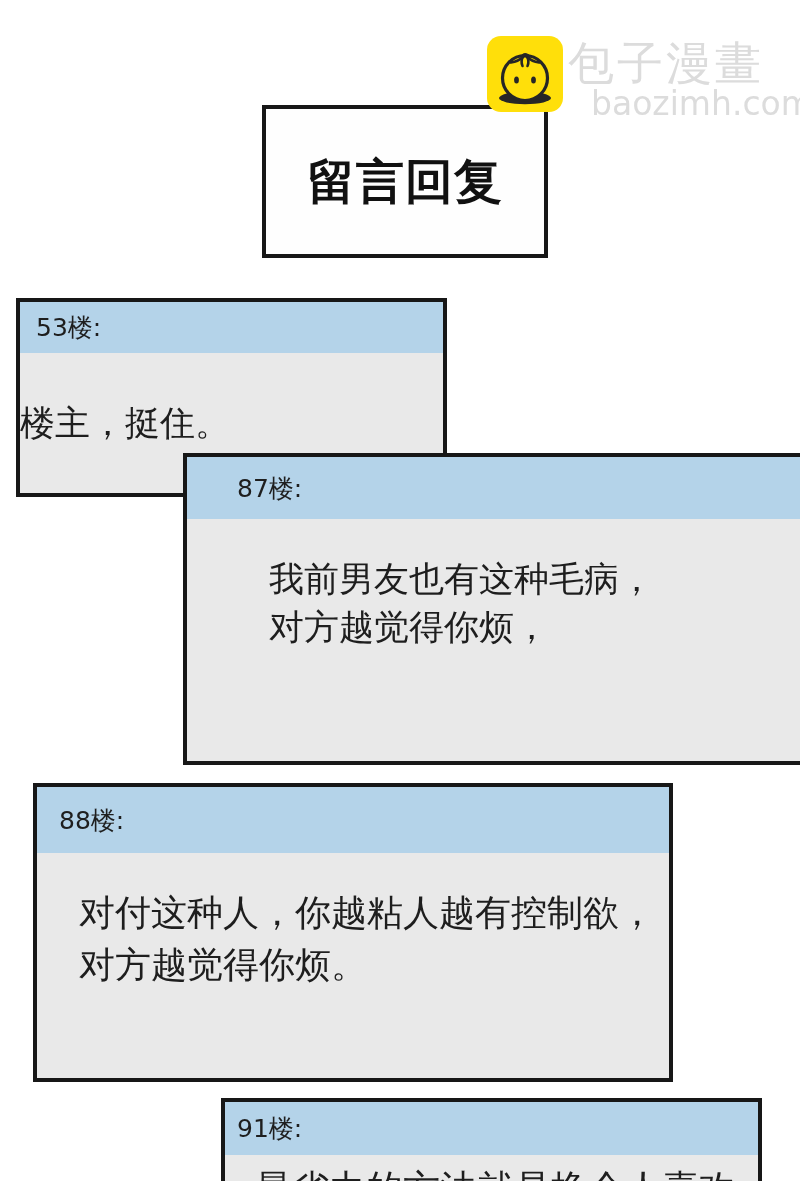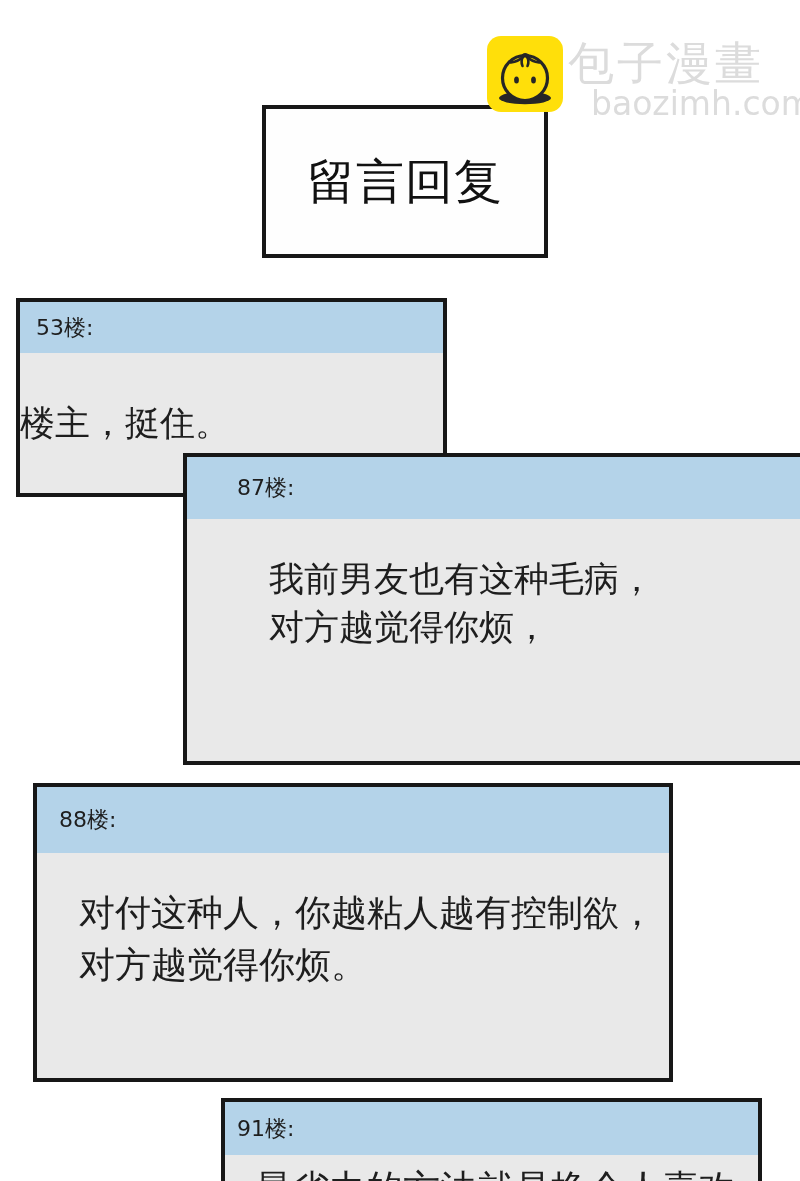--- a/index.html
+++ b/index.html
@@ -29,32 +29,32 @@
     font-size:33px;line-height:1;color:var(--wm-gray);white-space:nowrap;
   }
   .bun-icon{position:absolute;left:487px;top:36px;width:76px;height:76px;z-index:3;display:block;}
   
   .title-box{
     position:absolute;left:262px;top:105px;width:286px;height:153px;
     background:#fefefe;border:4px solid var(--border);z-index:2;
     display:flex;align-items:center;justify-content:center;
   }
   .title-box .title-text{
-    font-size:48px;font-weight:400;color:#111;letter-spacing:1px;white-space:nowrap;
+    font-size:48px;font-weight:700;color:#111;letter-spacing:1px;white-space:nowrap;
   }
   
   .comment-box{
     position:absolute;border:4px solid var(--border);background:var(--body-gray);
     display:flex;flex-direction:column;
   }
   .comment-header{
     background:var(--header-blue);flex:0 0 auto;
     display:flex;align-items:center;
   }
-  .floor-label{font-size:22px;color:var(--ink);line-height:1;}
+  .floor-label{font-size:25px;color:var(--ink);line-height:1;}
   .comment-body{flex:1 1 auto;background:var(--body-gray);color:var(--ink);}
   .comment-line{white-space:nowrap;}
 
   .box-53{left:16px;top:298px;width:431px;height:199px;z-index:1;}
   .box-53 .comment-header{height:51px;padding-left:16px;}
   .box-53 .comment-body{display:flex;align-items:center;font-size:35px;}
 
   .box-87{left:183px;top:453px;width:672px;height:312px;z-index:2;}
   .box-87 .comment-header{height:62px;padding-left:50px;}
   .box-87 .comment-body{padding:36px 10px 0 82px;font-size:35px;line-height:48px;}

